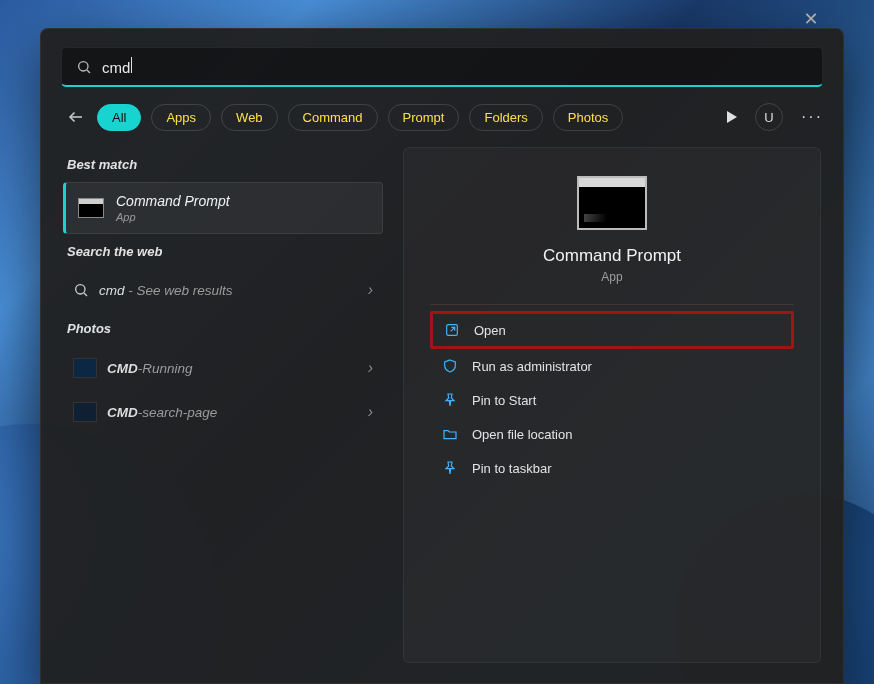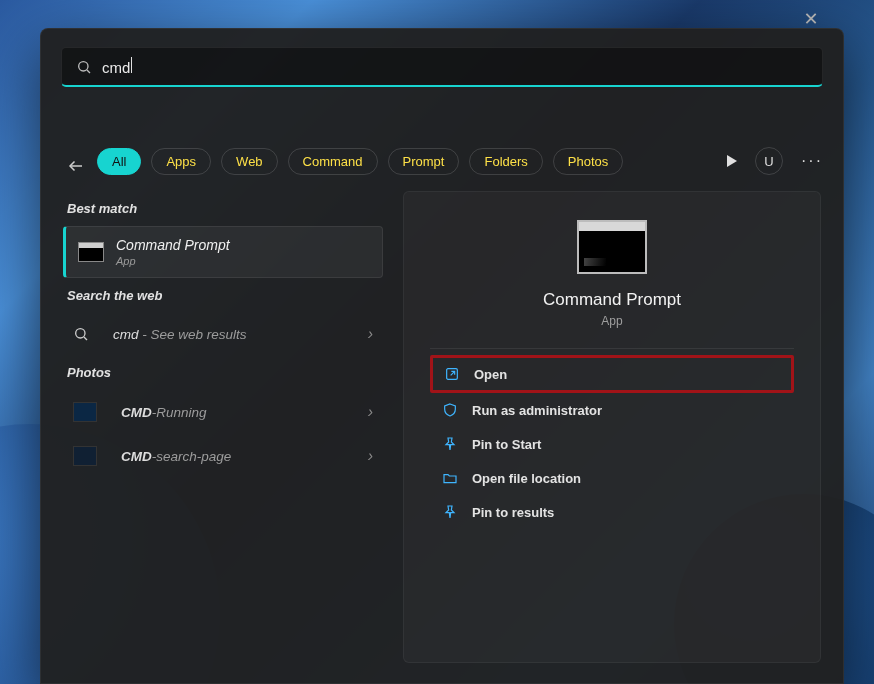--- a/index.html
+++ b/index.html
@@ -36,23 +36,22 @@
 }
 .search-row svg { width:16px; height:16px; stroke:#bbb; fill:none; stroke-width:2; }
 .search-input {
   flex:1; background:transparent; border:none; outline:none;
   color:#eaeaea; font-size:15px; margin-left:10px;
 }
 .caret { display:inline-block; width:1px; height:16px; background:#e0e0e0; margin-left:1px; animation: blink 1s steps(1) infinite; }
 @keyframes blink { 50% { opacity:0; } }
 
 .filter-row {
-  display:flex; align-items:flex-end; gap:10px;
+  display:flex; align-items:center; gap:10px;
   padding: 16px 20px 10px 24px;
-  margin-top: 44px;
 }
 .back-arrow { width:22px; color:#ccc; display:flex; justify-content:center; }
 .pill {
   padding:5px 14px; border-radius:16px;
   border:1px solid rgba(255,255,255,0.14);
   color:#fde047; font-size:13px; background:transparent;
   cursor:pointer;
 }
 .pill.active { background:#17d4d0; color:#111; border-color:#17d4d0; font-weight:500; }
 .filter-right { margin-left:auto; display:flex; align-items:center; gap:18px; color:#ddd; }
@@ -70,21 +69,21 @@
   border-radius:4px; padding:10px 12px;
 }
 .app-icon-mini {
   width:26px; height:20px; background:#000; border:1px solid #888; position:relative;
 }
 .app-icon-mini::before{content:"";position:absolute;top:0;left:0;right:0;height:5px;background:#cfcfcf;}
 .result-title { color:#f0f0f0; font-size:14px; }
 .result-sub   { color:#9a9a9a; font-size:11px; margin-top:2px; }
 
 .list-item {
-  display:flex; align-items:center; gap:24px;
+  display:flex; align-items:center; gap:10px;
   padding:12px 10px; color:#ddd; font-size:13.5px;
   border-radius:4px; cursor:pointer;justify-content:center;
 }
 .list-item .chev { margin-left:auto; color:#888; font-size:16px; }
 .mini-search { width:16px; height:16px; stroke:#ccc; fill:none; stroke-width:2; }
 .thumb { width:24px; height:20px; background:#0b2744; border:1px solid #333; }
 .thumb.dark { background:#102033; }
 .dimmed { color:#9c9c9c; }
 
 .right-col {
@@ -99,21 +98,21 @@
 }
 .big-icon::before{content:"";position:absolute;top:0;left:0;right:0;height:9px;background:#d8d8d8;}
 .big-icon::after{content:"";position:absolute;bottom:6px;left:5px;width:22px;height:8px;background:linear-gradient(100deg,#444,transparent);}
 .big-title { color:#f2f2f2; font-size:17px; text-align:center; }
 .big-sub   { color:#9e9e9e; font-size:12px; text-align:center; margin:4px 0 16px 0; }
 .hr { height:1px; background:rgba(255,255,255,0.08); margin:4px 0 6px 0; }
 
 .action {
   display:flex; align-items:center; gap:14px;
   padding:9px 12px; color:#e3e3e3; font-size:13px;
-  border-radius:4px; cursor:pointer;font-weight:bold;
+  border-radius:4px; cursor:pointer;
 }
 .action svg { width:16px; height:16px; stroke:#3fb5ff; fill:none; stroke-width:1.8; }
 .action.highlighted { border:3px solid #a11318; border-radius:2px; padding:8px 11px; }
 
 .play-tri { width:0;height:0;border-left:10px solid #e0e0e0;border-top:6px solid transparent;border-bottom:6px solid transparent; }
 .dots { letter-spacing:2px; font-size:16px; }
 </style>
 </head>
 <body>
 
@@ -218,17 +217,17 @@
       <div class="action">
         <svg viewBox="0 0 24 24">
             <path d="M3 7h6l2 2h10v10H3z"></path>
           </svg>
         <span>Open file location</span>
       </div>
       <div class="action">
         <svg viewBox="0 0 24 24">
             <path d="M9 3h6l-1 6 4 4h-5l-1 8-1-8H6l4-4-1-6z"></path>
           </svg>
-        <span>Pin to results</span>
+        <span>Pin to taskbar</span>
       </div>
     </div>
   </div>
 </div>
 
 </body></html>

